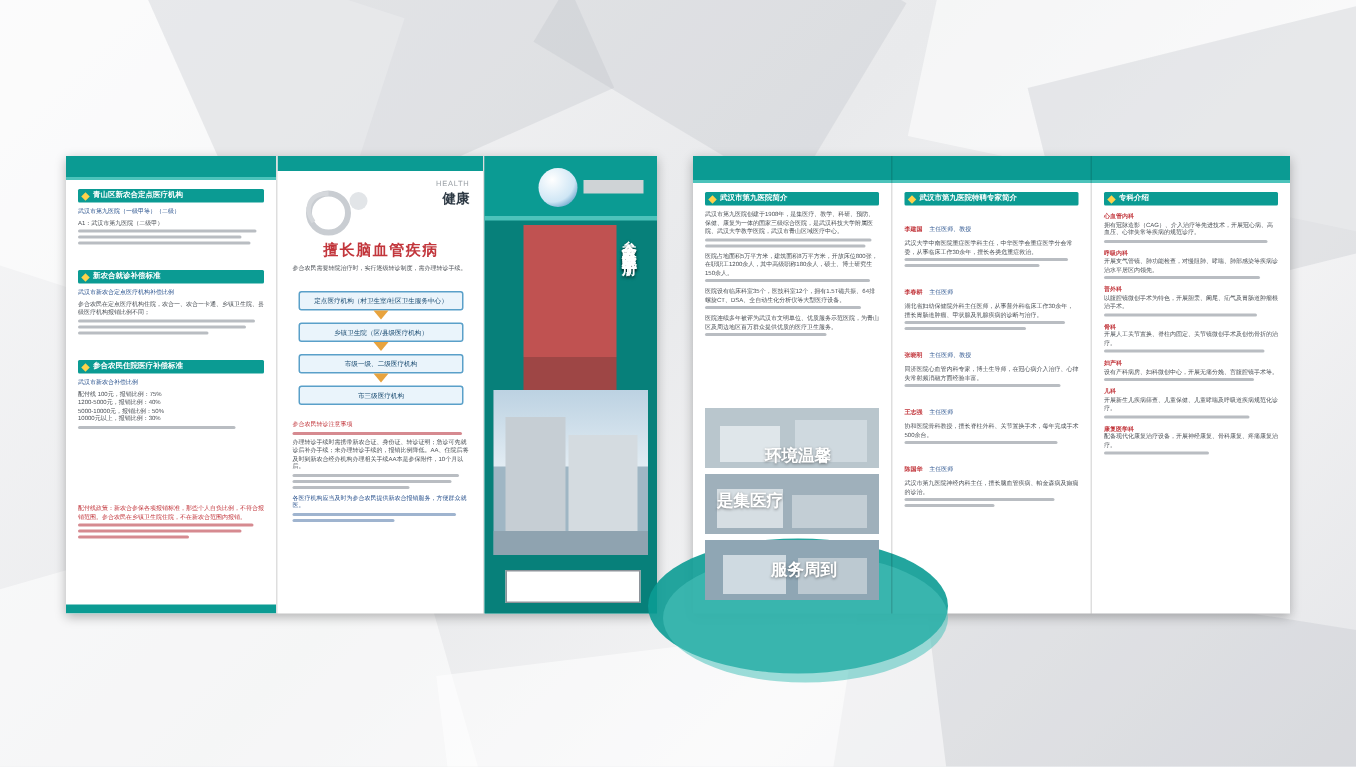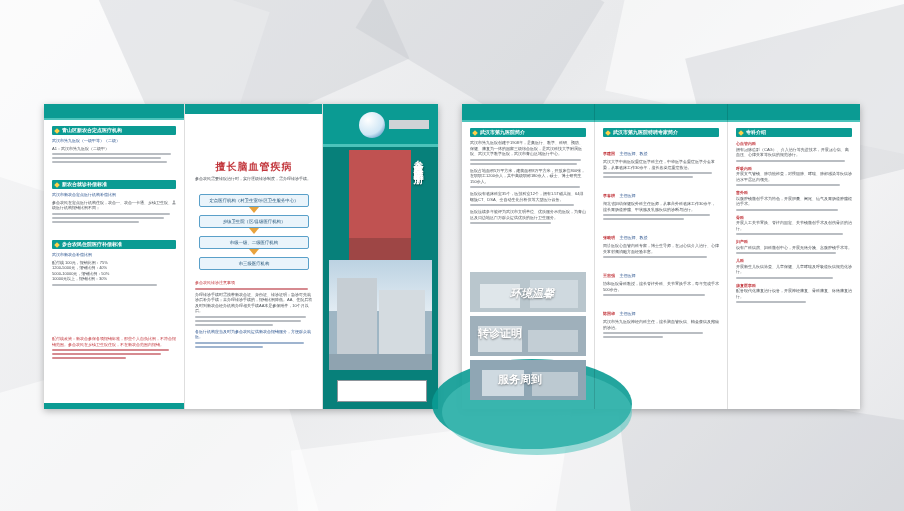--- a/index.html
+++ b/index.html
@@ -115,20 +115,31 @@
       </div>
 
       <div class="tealband" style="left:0;bottom:0;width:140px;height:6px;"></div>
     </div>
 
     <div class="fold" style="left:140px;"></div>
 
     <div class="panel" style="left:141px;width:137px;">
       <div class="tealband" style="left:0;top:0;width:137px;height:10px;"></div>
 
+      <div style="position:absolute;left:10px;top:14px;width:118px;height:40px;">
+        <svg width="118" height="40">
+          <circle cx="24" cy="24" r="13" fill="none" stroke="#c9cdd2" stroke-width="4"></circle>
+          <path d="M24 11 C10 11 8 22 14 30" fill="none" stroke="#d5d8dc" stroke-width="3"></path>
+          <circle cx="44" cy="16" r="6" fill="#e2e5e8"></circle>
+        </svg>
+        <div style="position:absolute;right:0;top:2px;text-align:right;">
+          <div style="font-size:5px;color:#9aa0a6;letter-spacing:.5px;">HEALTH</div>
+          <div style="font-size:9px;color:#2e3a45;font-weight:bold;">健康</div>
+        </div>
+      </div>
 
       <div style="position:absolute;left:10px;top:56px;width:118px;text-align:center;font-size:10px;
                   font-weight:bold;color:#c2363c;letter-spacing:1px;">擅长脑血管疾病</div>
 
       <div class="mini" style="position:absolute;left:10px;top:72px;width:118px;">参合农民需要转院治疗时，实行逐级转诊制度，需办理转诊手续。</div>
 
       <div style="position:absolute;left:14px;top:90px;width:110px;">
         <div class="flowbox">定点医疗机构（村卫生室/社区卫生服务中心）</div>
       </div>
       <div class="yarrow" style="left:64px;top:103px;"></div>
@@ -203,33 +214,33 @@
         <div class="mini" style="margin-top:3px;">医院设有临床科室35个，医技科室12个，拥有1.5T磁共振、64排螺旋CT、DSA、全自动生化分析仪等大型医疗设备。</div>
         <div class="ln" style="width:90%"></div>
         <div class="mini" style="margin-top:3px;">医院连续多年被评为武汉市文明单位、优质服务示范医院，为青山区及周边地区百万群众提供优质的医疗卫生服务。</div>
         <div class="ln" style="width:70%"></div>
       </div>
 
       <div class="photo" style="left:8px;top:168px;width:116px;height:40px;background:#b9c6cd;">
         <div class="bld" style="left:10px;top:12px;width:40px;height:24px;background:#dfe6ea;"></div>
         <div class="bld" style="left:60px;top:8px;width:48px;height:28px;background:#cfd9df;"></div>
       </div>
-      <div class="bigtxt" style="left:48px;top:182px;font-style:italic;">环境温馨</div>
+      <div class="bigtxt" style="left:48px;top:192px;">环境温馨</div>
 
       <div class="photo" style="left:8px;top:212px;width:116px;height:40px;background:#9fb0bb;">
         <div class="bld" style="left:8px;top:10px;width:44px;height:26px;background:#d6dee3;"></div>
         <div class="bld" style="left:58px;top:14px;width:50px;height:22px;background:#c3ced5;"></div>
       </div>
-      <div class="bigtxt" style="left:16px;top:222px;">转诊证明</div>
+      <div class="bigtxt" style="left:16px;top:222px;">是集医疗</div>
 
       <div class="photo" style="left:8px;top:256px;width:116px;height:40px;background:#8fa6b4;">
         <div class="bld" style="left:12px;top:10px;width:42px;height:26px;background:#cfdae1;"></div>
         <div class="bld" style="left:62px;top:12px;width:46px;height:24px;background:#bcc9d1;"></div>
       </div>
-      <div class="bigtxt" style="left:36px;top:268px;">服务周到</div>
+      <div class="bigtxt" style="left:52px;top:268px;">服务周到</div>
     </div>
 
     <div class="fold" style="left:132px;"></div>
 
     <div class="panel" style="left:133px;width:132px;">
       <div style="position:absolute;left:8px;top:24px;width:116px;">
         <div class="ttl-bar">
           <span class="hdr">武汉市第九医院特聘专家简介</span>
         </div>
 

